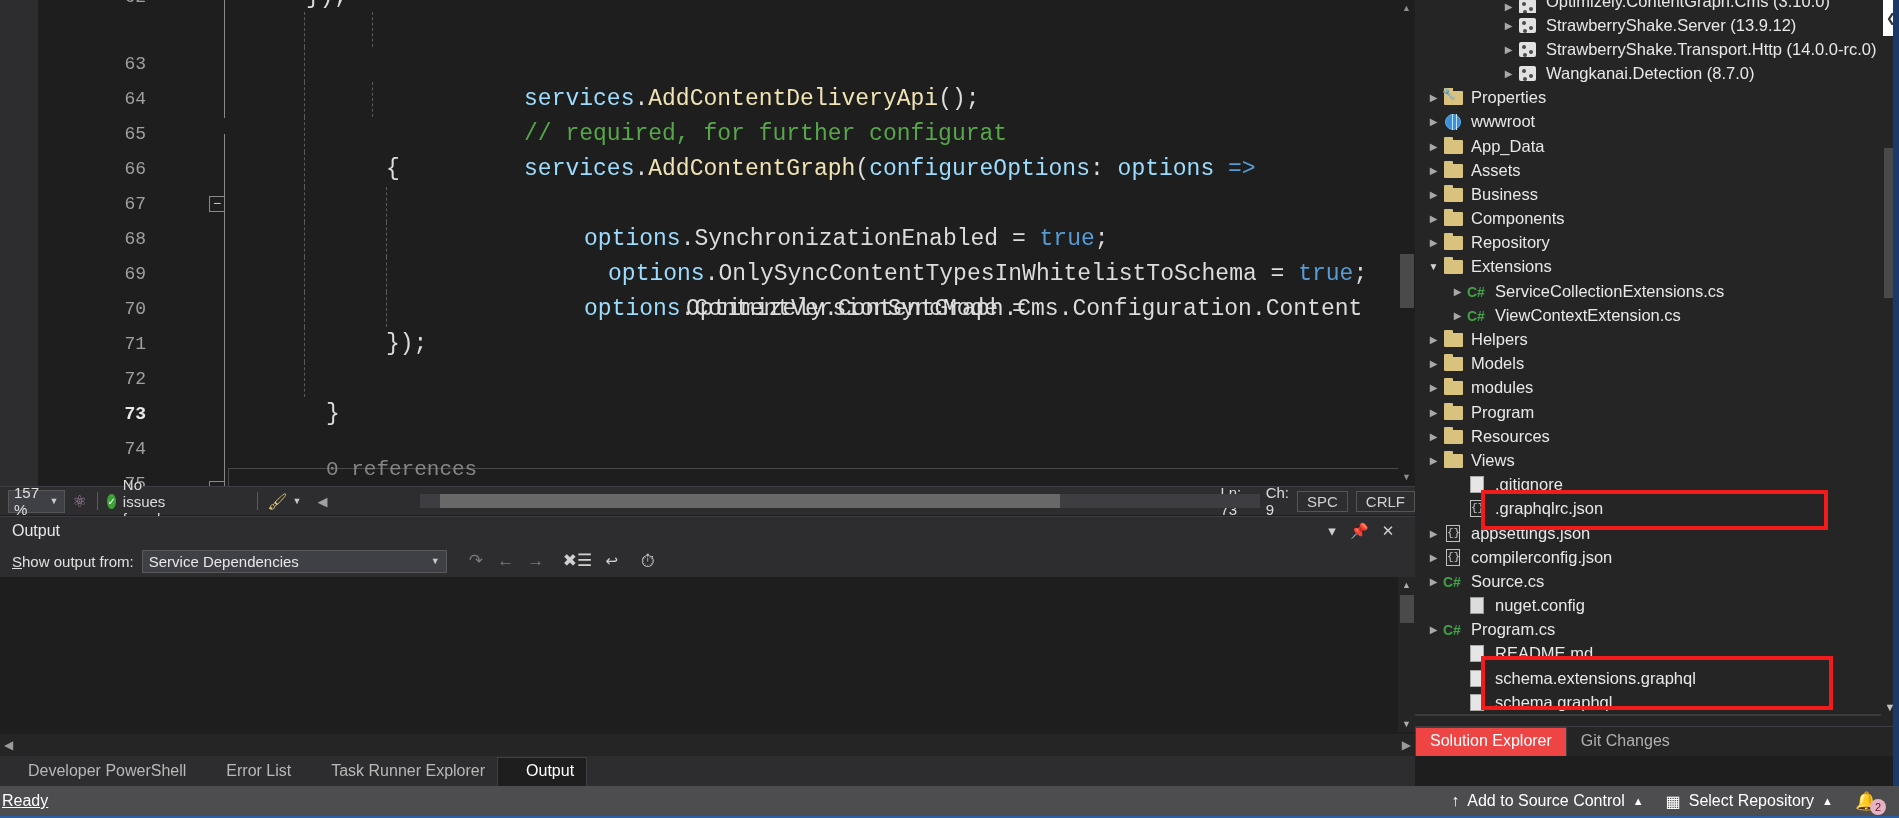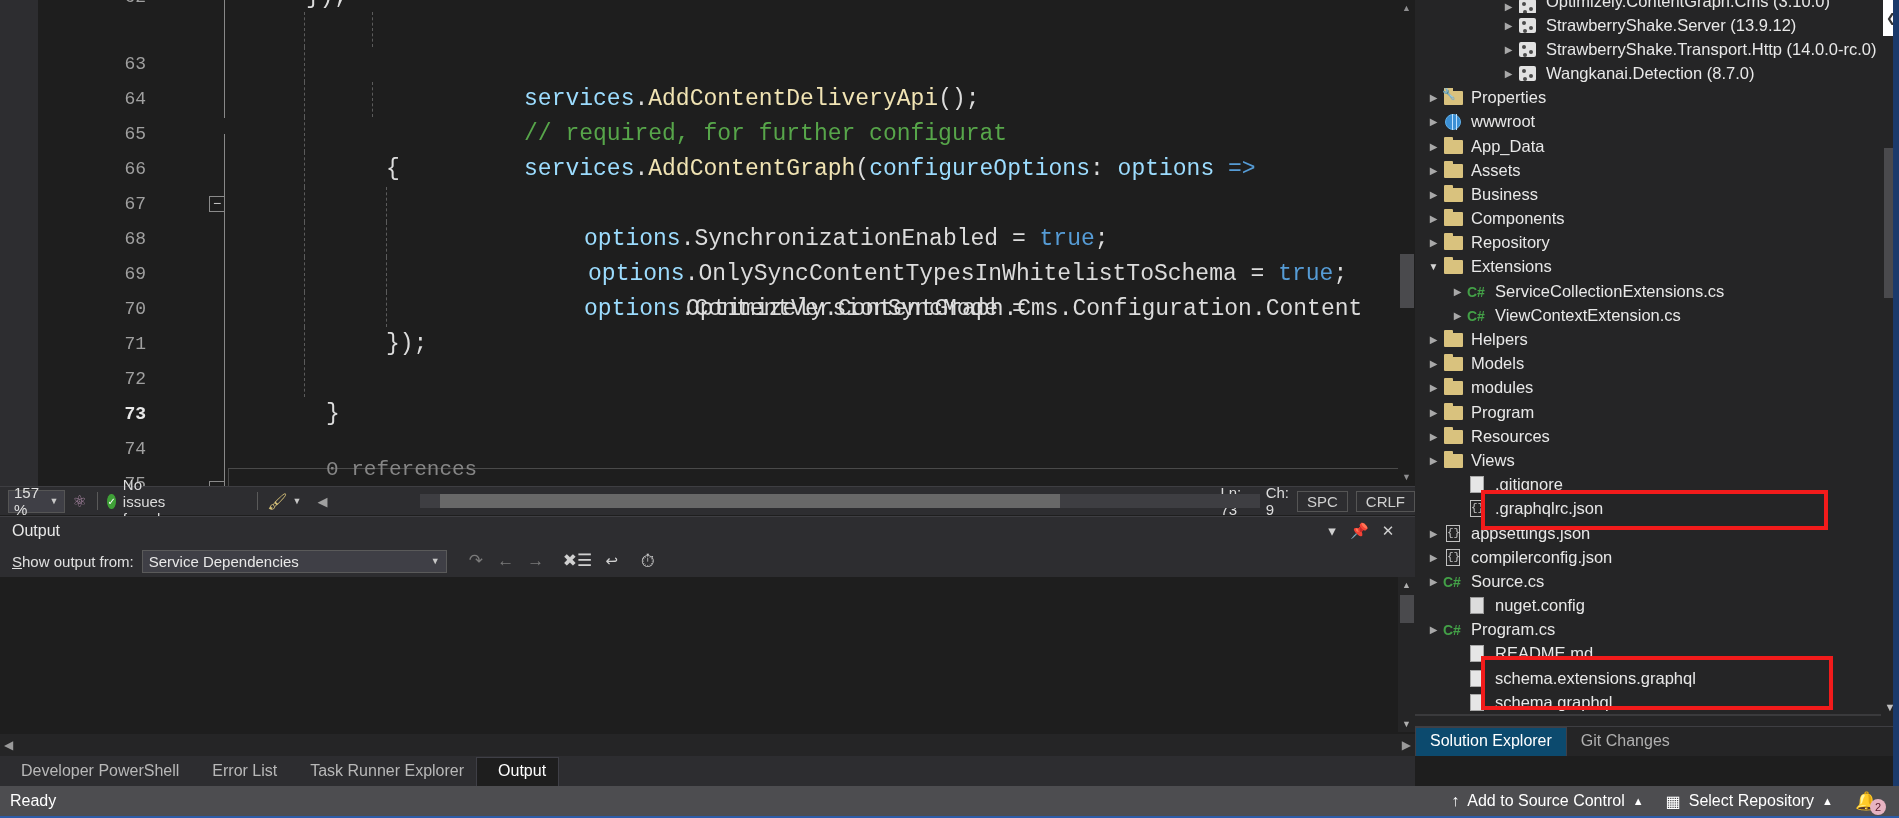--- a/index.html
+++ b/index.html
@@ -158,21 +158,21 @@
     justify-content: space-between; padding: 0 4px;
   }
   #out-hscroll .hharrow { color: #9a9a9a; font-size: 12px; }
 
   
   #bottom-tabs {
     position: absolute; left: 0; top: 756px; width: 1415px; height: 30px;
     background: #2d2d30; display: flex; align-items: flex-end;
   }
   .btab {
-    color: #b8b8b8; font-size: 16px; padding: 4px 12px 6px 21px;
+    color: #b8b8b8; font-size: 16px; padding: 4px 12px 6px 28px;
   }
   .btab.active {
     color: #ffffff; background: #1e1e1e;
     border: 1px solid #3f3f46; border-bottom: none;
   }
 
   
   #se-pane {
     position: absolute; left: 1415px; top: 0; width: 484px; height: 756px;
     background: #252526;
@@ -266,36 +266,36 @@
     position: absolute; left: 0; bottom: 0; width: 18px; height: 18px;
     color: #c0c0c0; font-size: 11px; text-align: center; line-height: 18px;
   }
   #se-tabs {
     position: absolute; left: 0; bottom: 0; width: 100%; height: 30px;
     background: #252526; display: flex; align-items: flex-end;
     border-top: 1px solid #3e3e42;
   }
   .setab { color: #b0b0b0; font-size: 16px; padding: 4px 14px 6px 14px; }
   .setab.active {
-    color: #ffffff; background: #0c4a6e;
+    color: #ffffff; background: #ef4444;
     border: 1px solid #3f3f46; border-bottom: none;
   }
   #se-topcorner {
     position: absolute; right: 0; top: 0; width: 16px; height: 36px;
     background: #ffffff; color: #333; font-size: 12px;
     text-align: center; line-height: 36px;
   }
 
   
   #status-bar {
     position: absolute; left: 0; top: 786px; width: 1899px; height: 30px;
     background: #4d4d50; display: flex; align-items: center;
     color: #ffffff; font-size: 16px;
   }
-  #status-bar .ready { margin-left: 10px; }
+  #status-bar .ready { margin-left: 2px; text-decoration: underline; }
   .sb-right {
     margin-left: auto; display: flex; align-items: center; padding-right: 14px;
   }
   .sb-item { display: flex; align-items: center; margin-left: 22px; color:#fff; }
   .sb-item .gl { margin-right: 8px; font-size: 16px; }
   .bell-badge {
     position: relative; width: 30px; height: 22px; margin-left: 22px;
   }
   .bell-badge .cnt {
     position: absolute; right: -1px; bottom: -3px; width: 16px; height: 16px;
@@ -368,21 +368,21 @@
         <span class="ind-guide" style="left:348px;"></span>
         <span class="code-text" style="left:408px;">
           <span class="t-local">options</span><span class="t-punct">.</span><span class="t-plain">SynchronizationEnabled</span><span class="t-punct"> = </span><span class="t-key">true</span><span class="t-punct">;</span>
         </span>
       </div>
 
       <div class="code-row" style="position:absolute;top:222px;left:0;right:0;">
         <span class="ln">69</span>
         <span class="ind-guide" style="left:266px;"></span>
         <span class="ind-guide" style="left:348px;"></span>
-        <span class="code-text" style="left:412px;">
+        <span class="code-text" style="left:432px;">
           <span class="t-local">options</span><span class="t-punct">.</span><span class="t-plain">OnlySyncContentTypesInWhitelistToSchema</span><span class="t-punct"> = </span><span class="t-key">true</span><span class="t-punct">;</span>
         </span>
       </div>
 
       <div class="code-row" style="position:absolute;top:257px;left:0;right:0;">
         <span class="ln">70</span>
         <span class="ind-guide" style="left:266px;"></span>
         <span class="ind-guide" style="left:348px;"></span>
         <span class="code-text" style="left:408px;">
           <span class="t-local">options</span><span class="t-punct">.</span><span class="t-plain">ContentVersionSyncMode</span><span class="t-punct"> =</span>

